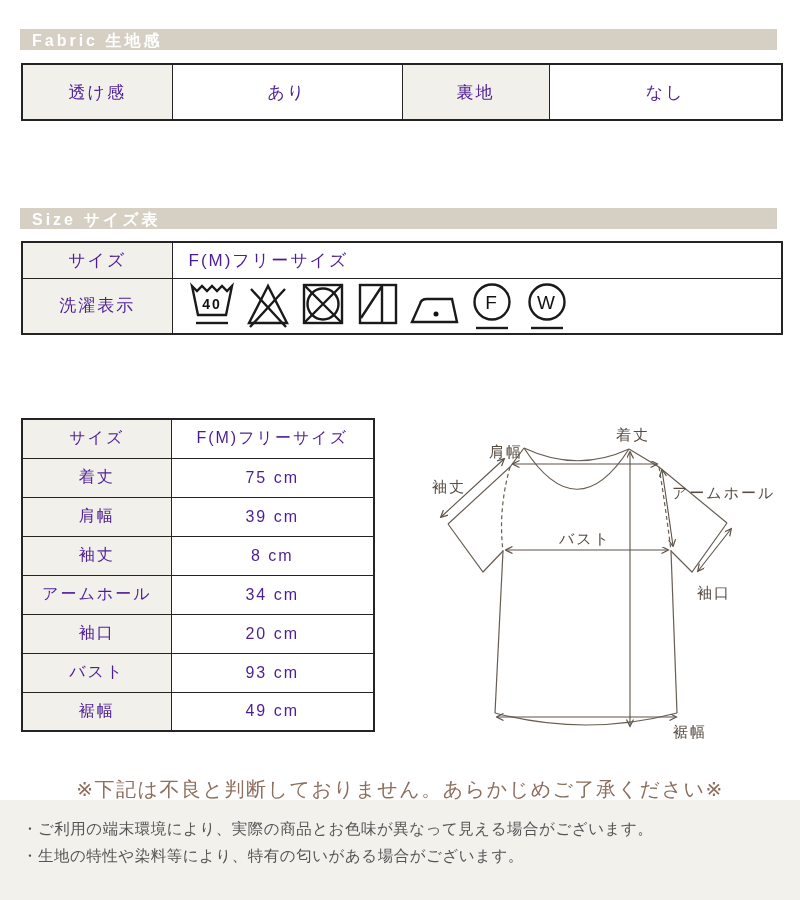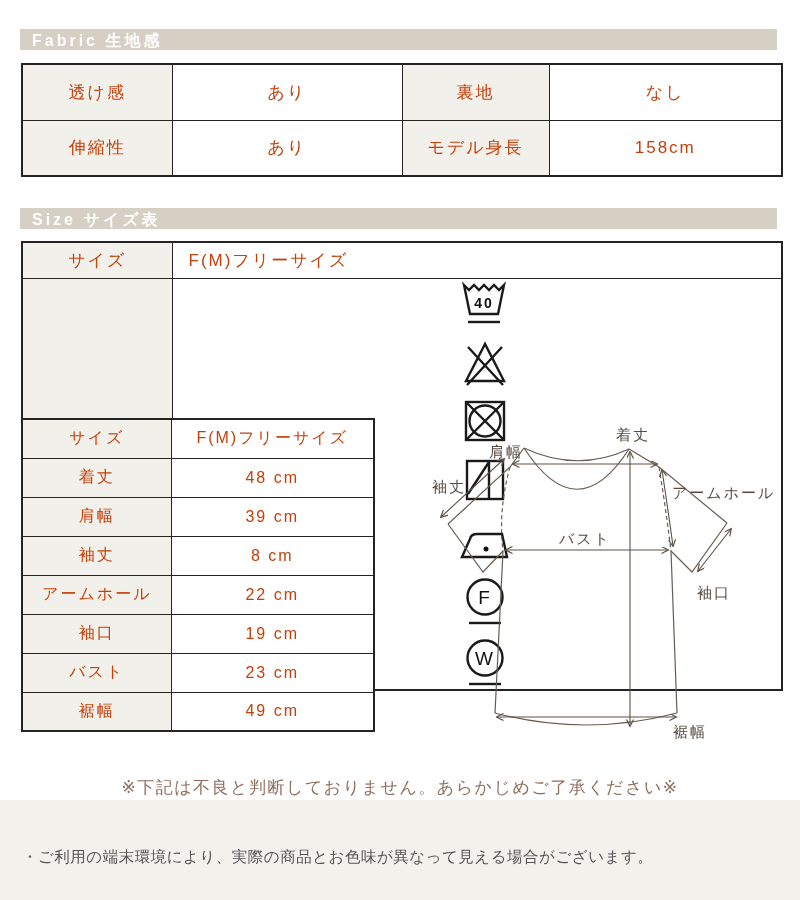--- a/index.html
+++ b/index.html
@@ -13,60 +13,60 @@
   .section-bar {
     position:absolute; left:20px; width:757px; height:21px;
     background:#d5cfc4; color:#ffffff;
     font-size:16px; font-weight:bold; letter-spacing:3px;
     line-height:23px; padding-left:12px;
   }
   #fabric-bar { top:29px; }
   #size-bar   { top:208px; }
 
   table { border-collapse:collapse; position:absolute; table-layout:fixed;
-          color:#c2410c; background:#fff; }
+          color:#4c1d95; background:#fff; }
   table { border:2px solid #242424; }
   td { border:1px solid #242424; text-align:center; letter-spacing:2px;
        font-size:17px; overflow:hidden; }
   td.lbl { background:#f2f0ea; }
 
   #fabric-table { left:21px; top:63px; width:760px; }
   #fabric-table tr { height:56px; }
 
   #size-table { left:21px; top:241px; width:760px; }
   #size-table tr.r1, #size-table tr.r2 { height:36px; }
   #size-table tr.r3 { height:52px; }
   #size-table td.val { text-align:left; padding-left:16px; }
 
   #meas-table { left:21px; top:418px; width:352px; }
   #meas-table tr { height:39px; }
   #meas-table td { font-size:16px; }
 
-  .care-row { display:flex; align-items:center; gap:7px;flex-direction:column; }
+  .care-row { display:flex; align-items:center; gap:7px; }
   .care-row svg { display:block; flex:0 0 auto; }
   .care-ink { stroke:#1a1a1a; stroke-width:2.4; fill:none; }
   .care-letter { fill:#111; font-size:19px; font-family:"Liberation Sans","DejaVu Sans",sans-serif; }
   .care-num { fill:#111; font-size:14px; font-weight:bold; font-family:"Liberation Sans","DejaVu Sans",sans-serif; }
 
   #diagram { position:absolute; left:393px; top:416px; }
   .garment { stroke:#675d52; stroke-width:1.2; fill:none; }
   .dim     { stroke:#5c5349; stroke-width:1.1; fill:none; }
   .dimtext { fill:#564c42; font-size:15px; letter-spacing:2px;
              font-family:"Liberation Sans","DejaVu Sans",sans-serif; }
 
   #notice-heading {
     position:absolute; top:776px; left:0; width:800px; text-align:center;
-    color:#8e6e5d; font-size:17px; letter-spacing:1.5px;
+    color:#8e6e5d; font-size:20px; letter-spacing:1.5px;
   }
   #notes-panel {
     position:absolute; top:800px; left:0; width:800px; height:100px;
     background:#f3f1ec; padding:15px 20px 0 22px;
     color:#555; font-size:15.5px;
   }
-  #notes-panel .bullet { line-height:27px; letter-spacing:0.5px; white-space:nowrap;margin-top:28px; }
+  #notes-panel .bullet { line-height:27px; letter-spacing:0.5px; white-space:nowrap; }
 </style>
 </head>
 <body>
 
 <div class="page">
 
   <div class="section-bar" id="fabric-bar">Fabric 生地感</div>
 
   <table id="fabric-table">
     <colgroup>
@@ -75,26 +75,20 @@
         <col style="width:147px">
         <col style="width:233px">
       </colgroup>
     <tbody>
         <tr>
       <td class="lbl">透け感</td>
       <td>あり</td>
       <td class="lbl">裏地</td>
       <td>なし</td>
     </tr>
-    <tr>
-      <td class="lbl">伸縮性</td>
-      <td>あり</td>
-      <td class="lbl">モデル身長</td>
-      <td>158cm</td>
-    </tr>
   </tbody>
     </table>
 
   <div class="section-bar" id="size-bar">Size サイズ表</div>
 
   <table id="size-table">
     <colgroup>
         <col style="width:150px">
         <col style="width:610px">
       </colgroup>
@@ -157,41 +151,41 @@
         <col style="width:149px">
         <col style="width:203px">
       </colgroup>
     <tbody>
         <tr>
       <td class="lbl">サイズ</td>
       <td>F(M)フリーサイズ</td>
     </tr>
     <tr>
       <td class="lbl">着丈</td>
-      <td>48 cm</td>
+      <td>75 cm</td>
     </tr>
     <tr>
       <td class="lbl">肩幅</td>
       <td>39 cm</td>
     </tr>
     <tr>
       <td class="lbl">袖丈</td>
       <td>8 cm</td>
     </tr>
     <tr>
       <td class="lbl">アームホール</td>
-      <td>22 cm</td>
+      <td>34 cm</td>
     </tr>
     <tr>
       <td class="lbl">袖口</td>
-      <td>19 cm</td>
+      <td>20 cm</td>
     </tr>
     <tr>
       <td class="lbl">バスト</td>
-      <td>23 cm</td>
+      <td>93 cm</td>
     </tr>
     <tr>
       <td class="lbl">裾幅</td>
       <td>49 cm</td>
     </tr>
   </tbody>
     </table>
 
   <svg id="diagram" width="402" height="347" viewBox="393 416 402 347">
     <defs>
@@ -233,15 +227,16 @@
     <text class="dimtext" x="672" y="498" text-anchor="start" letter-spacing="1">アームホール</text>
     <text class="dimtext" x="585" y="544" text-anchor="middle">バスト</text>
     <text class="dimtext" x="714" y="598" text-anchor="middle">袖口</text>
     <text class="dimtext" x="690" y="737" text-anchor="middle">裾幅</text>
   </svg>
 
   <div id="notice-heading">※下記は不良と判断しておりません。あらかじめご了承ください※</div>
 
   <div id="notes-panel">
     <div class="bullet">・ご利用の端末環境により、実際の商品とお色味が異なって見える場合がございます。</div>
+    <div class="bullet">・生地の特性や染料等により、特有の匂いがある場合がございます。</div>
   </div>
 
 </div>
 
 </body></html>

